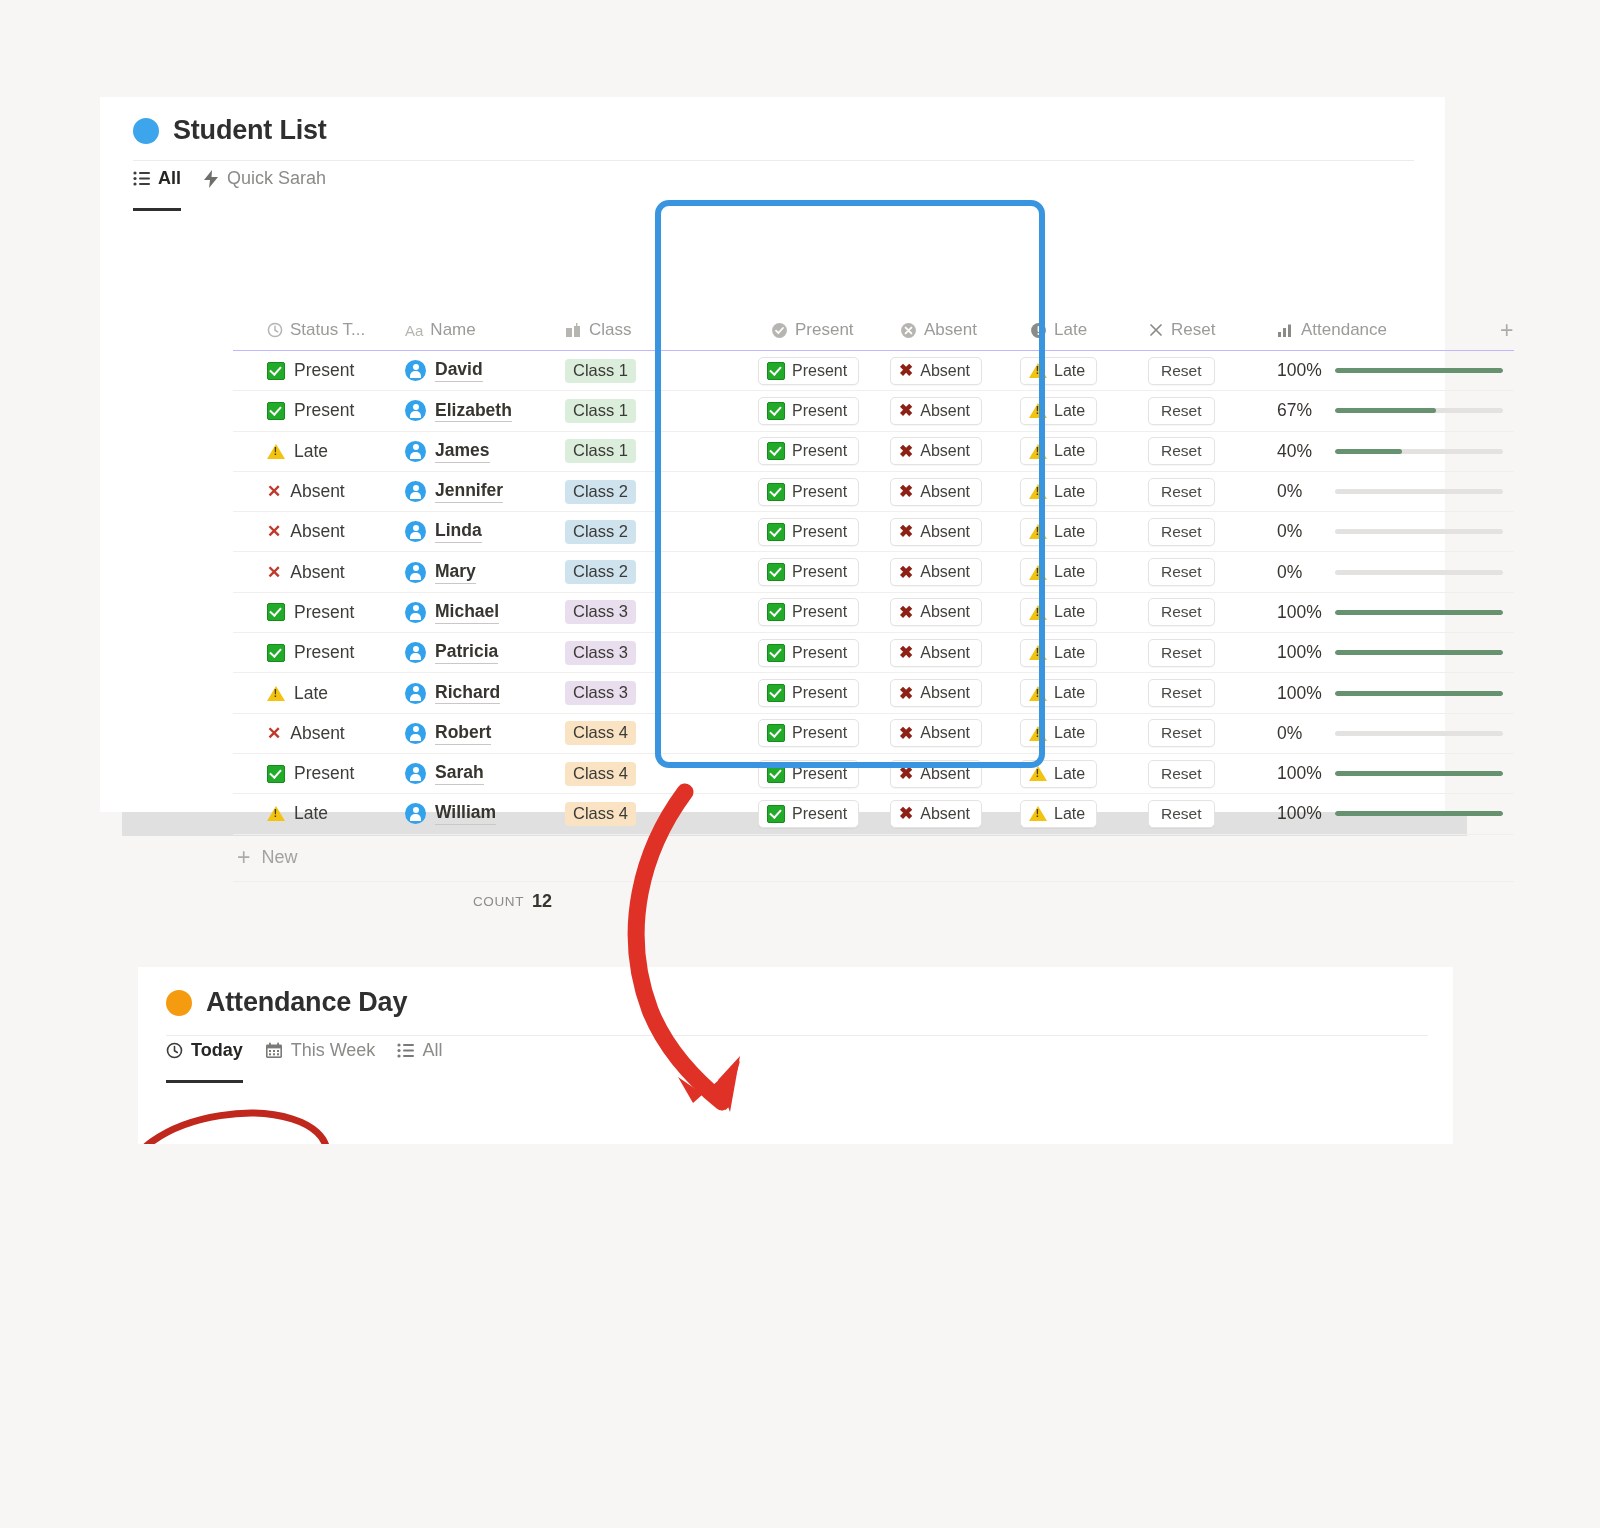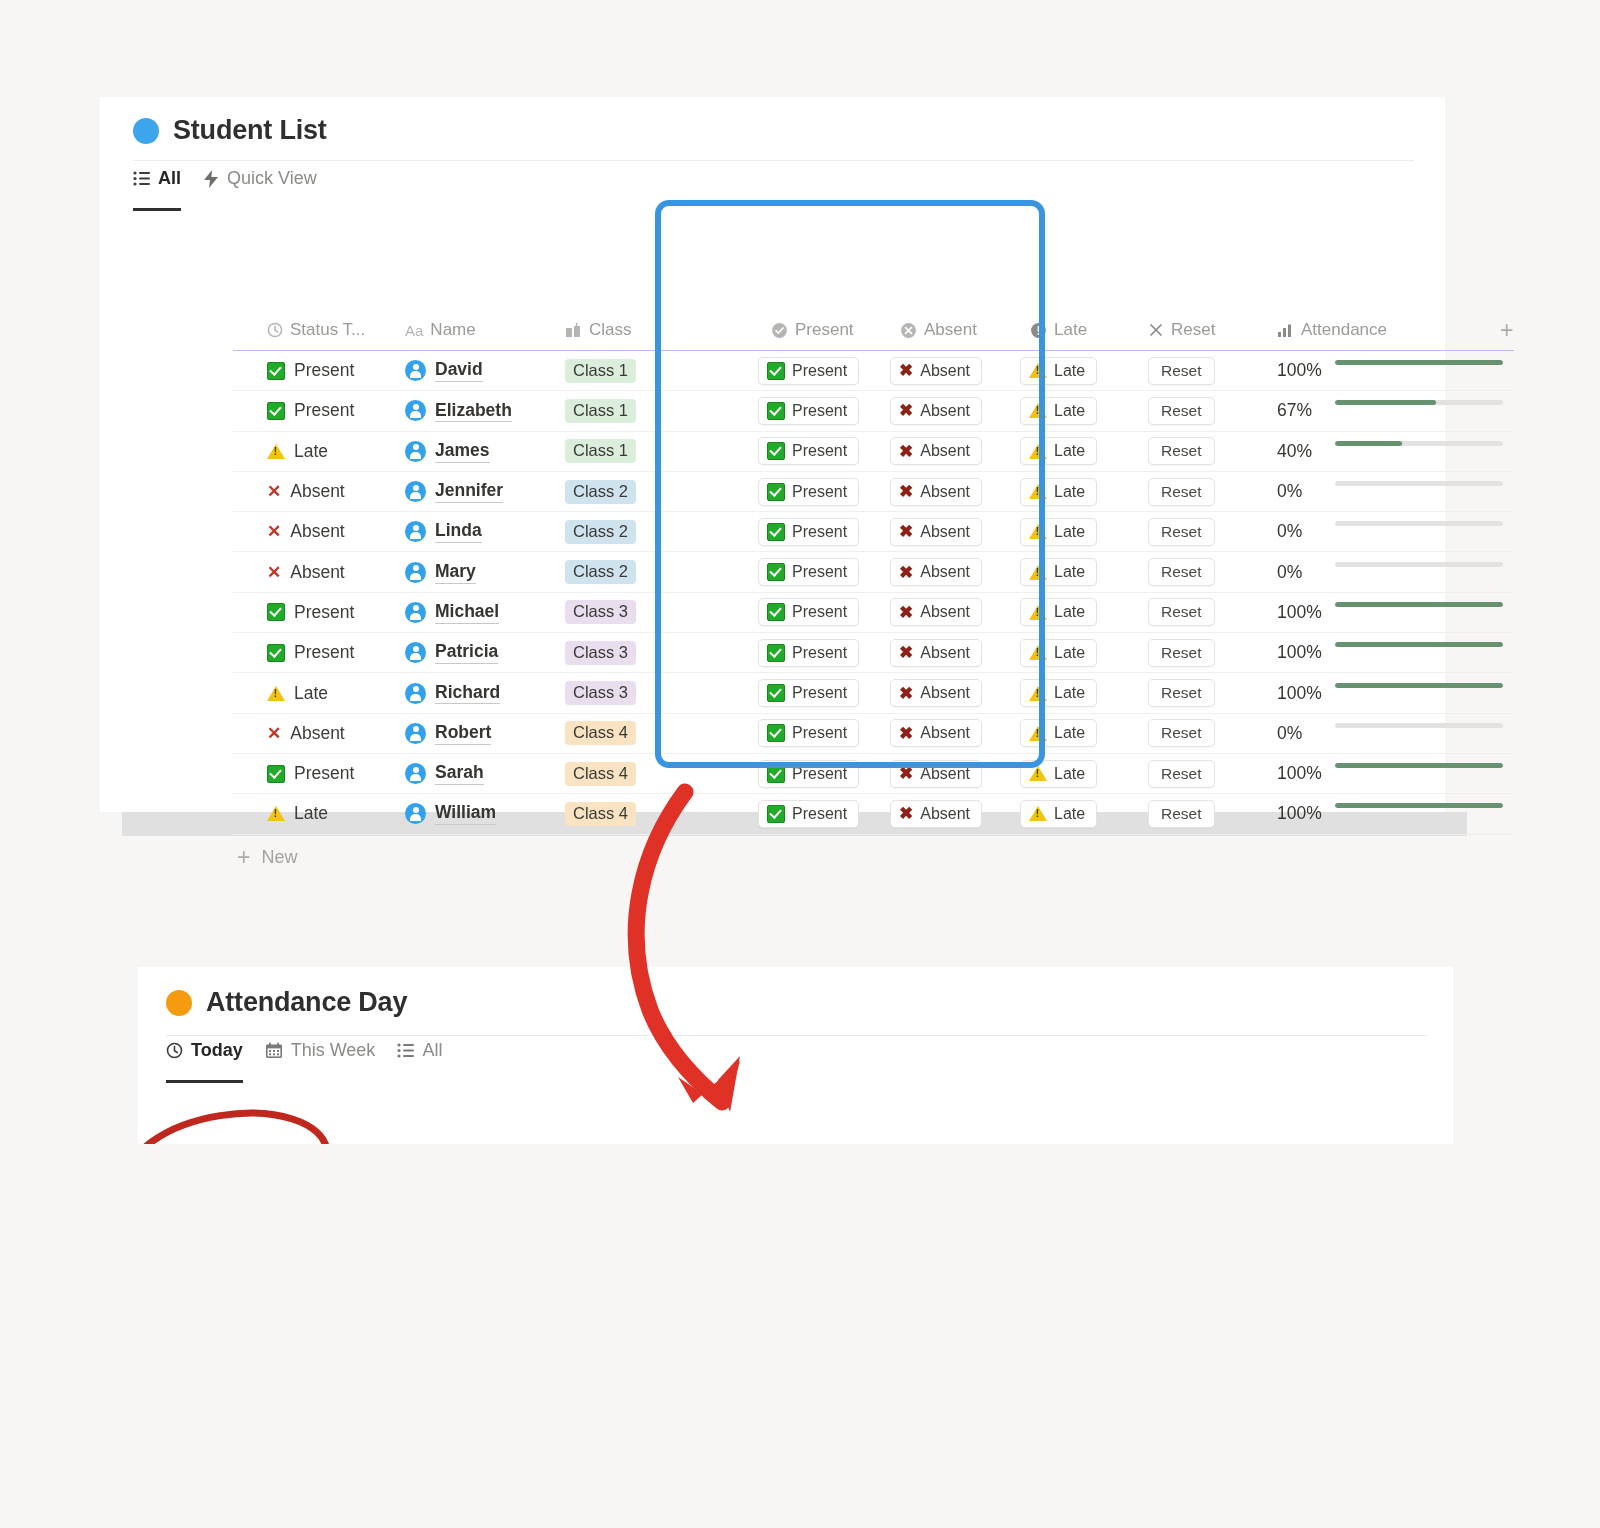--- a/index.html
+++ b/index.html
@@ -223,21 +223,21 @@
     content: "!";
     position: absolute;
     left: -2.2px; top: 3px;
     font-size: 10px;
     font-weight: bold;
     color: #4a3a05;
     line-height: 1;
   }
 
   
-  .att-cell { display: flex; }
+  .att-cell { display: flex; align-items: center; }
   .att-pct { font-size: 17.5px; color: #37352f; width: 58px; }
   .att-track {
     flex: 1;
     height: 5px;
     border-radius: 3px;
     background: #e3e2e0;
     position: relative;
     overflow: hidden;
     max-width: 168px;
   }
@@ -323,21 +323,21 @@
             </svg>
         </span>
         <span>All</span>
       </div>
       <div class="tab">
         <span class="hicon">
           <svg width="16" height="18" viewBox="0 0 16 18">
               <path d="M9 0 L1 10 H7 L6 18 L15 7 H8.5 Z" fill="#6f6e6a"></path>
             </svg>
         </span>
-        <span>Quick View</span>
+        <span>Quick Sarah</span>
       </div>
     </div>
 
     <table class="grid" id="student-table">
       <colgroup>
         <col style="width:172px">
           <col style="width:160px">
           <col style="width:193px">
         <col style="width:132px">
           <col style="width:130px">
@@ -873,20 +873,24 @@
             </td>
           </tr>
         </tbody>
     </table>
 
     <div style="position:absolute; left:133px; top:737px; width:1281px;">
       <div class="new-row">
         <span class="plus-glyph">+</span>
         <span>New</span>
       </div>
+      <div class="count-row">
+        <span class="count-label">COUNT</span>
+        <span class="count-value">12</span>
+      </div>
     </div>
 
   <div class="plus-glyph" style="position: absolute; left: 1400px; top: 222px;">+</div>
     </div>
 
   <div class="card-shadow" id="panel-attendance-shadow"></div>
   <div class="card" id="panel-attendance">
 
     <div class="db-title-row" style="padding-left:28px; padding-top:20px;">
       <span class="db-emoji emoji-orange"></span>

